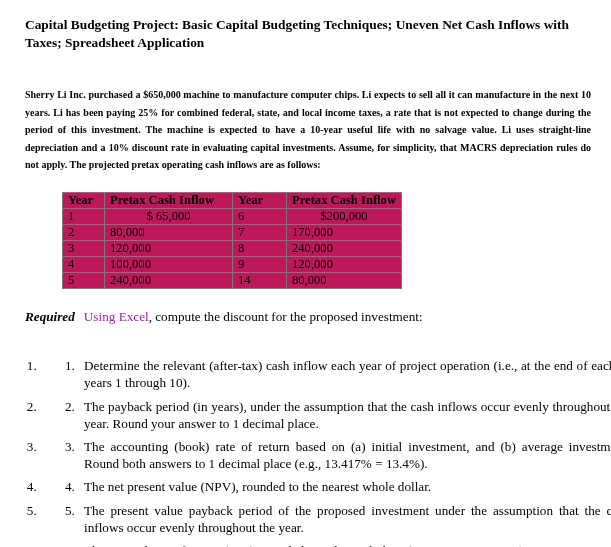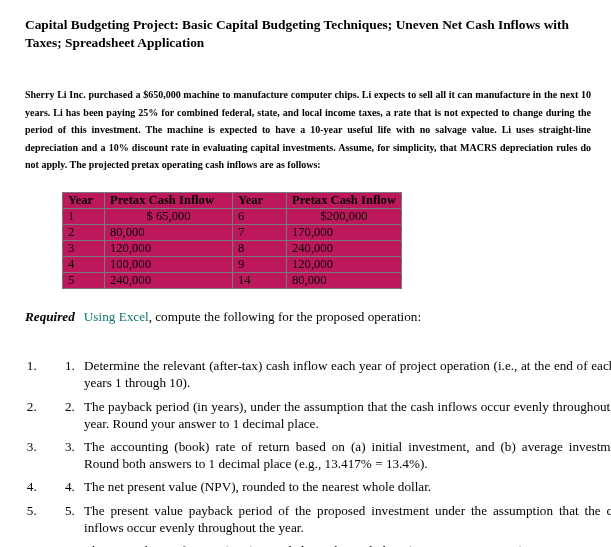--- a/index.html
+++ b/index.html
@@ -182,21 +182,21 @@
       <tr>
         <td class="cell-year">5</td>
         <td class="amt-rest">240,000</td>
         <td class="cell-year">14</td>
         <td class="amt-rest-n">80,000</td>
       </tr>
     </tbody>
   </table>
 
   <div class="required-line">
-    <span class="required-label">Required</span><span class="excel-note" style="color: #0f766e;">Using Excel</span><span>, compute the following for the proposed operation:</span>
+    <span class="required-label">Required</span><span class="excel-note" style="color: #a21caf;">Using Excel</span><span>, compute the discount for the proposed investment:</span>
   </div>
 
   <ol class="req-list">
     <li class="req-item spaced">
       <span class="num">1.</span>
       <span class="body justified">Determine the relevant (after-tax) cash inflow each year of project operation (i.e., at the end of each of years 1 through 10).</span>
     </li>
     <li class="req-item spaced">
       <span class="num">2.</span>
       <span class="body justified">The payback period (in years), under the assumption that the cash inflows occur evenly throughout the year. Round your answer to 1 decimal place.</span>

